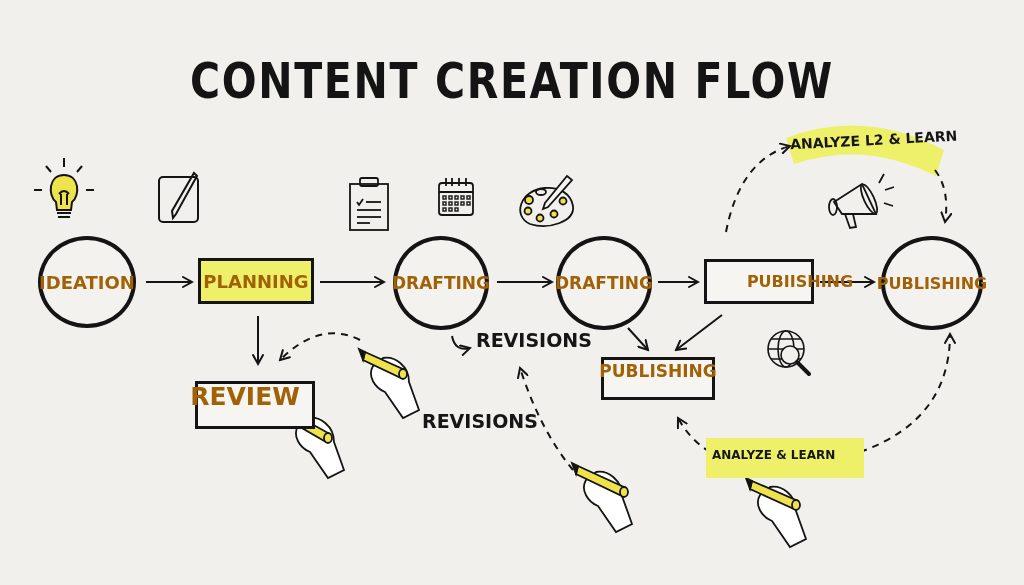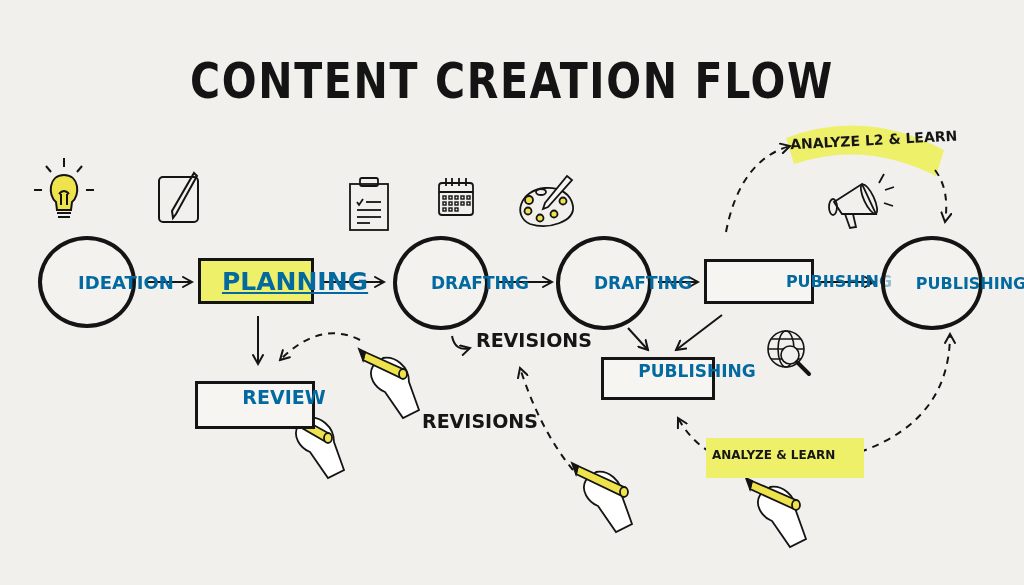--- a/index.html
+++ b/index.html
@@ -11,22 +11,22 @@
     }
     #canvas { position: absolute; left: 0; top: 0; width: 1024px; height: 585px; }
     .abs { position: absolute; }
     .title {
       position: absolute; left: 0; top: 52px; width: 1024px; text-align: center;
       font-family: "DejaVu Sans", sans-serif; font-weight: bold; font-size: 50px;
       letter-spacing: 2px; color: #141414; transform: scaleX(0.82); transform-origin: 512px 0;
     }
     .node-label {
       position: absolute; display: flex; align-items: center; justify-content: center;
-      font-family: "DejaVu Sans", sans-serif; font-weight: bold; color: #0369a1;
-      font-size: 19px; transform-origin: center; white-space: nowrap; margin-left: 39px;
+      font-family: "DejaVu Sans", sans-serif; font-weight: bold; color: #a16207;
+      font-size: 19px; transform-origin: center; white-space: nowrap;
     }
     .circle {
       position: absolute; border: 4px solid #141414; border-radius: 50%;
       box-sizing: border-box; background: rgba(245,244,240,0.6);
     }
     .box {
       position: absolute; border: 3px solid #141414; box-sizing: border-box;
       background: #f6f5f1;
     }
     .hl { background: #eef06a; }
@@ -176,36 +176,36 @@
     </g>
   </g>
 </svg>
 
 <div class="title">CONTENT CREATION FLOW</div>
 
 <div class="circle" style="left:38px;top:236px;width:98px;height:92px;"></div>
 <div class="node-label" style="left:38px;top:236px;width:98px;height:92px;font-size:18px;">IDEATION</div>
 
 <div class="box hl" style="left:198px;top:258px;width:116px;height:46px;"></div>
-<div class="node-label" style="left:198px;top:258px;width:116px;height:46px;font-size:25px;text-decoration:underline;">PLANNING</div>
+<div class="node-label" style="left:198px;top:258px;width:116px;height:46px;font-size:18px;">PLANNING</div>
 
 <div class="circle" style="left:393px;top:236px;width:96px;height:94px;"></div>
 <div class="node-label" style="left:393px;top:236px;width:96px;height:94px;font-size:17px;">DRAFTING</div>
 
 <div class="circle" style="left:556px;top:236px;width:96px;height:94px;"></div>
 <div class="node-label" style="left:556px;top:236px;width:96px;height:94px;font-size:17px;">DRAFTING</div>
 
 <div class="box" style="left:704px;top:259px;width:110px;height:45px;"></div>
 <div class="node-label" style="left:745px;top:259px;width:110px;height:45px;font-size:16px;">PUBIISHING</div>
 
 <div class="circle" style="left:881px;top:236px;width:102px;height:94px;"></div>
 <div class="node-label" style="left:881px;top:236px;width:102px;height:94px;font-size:16px;">PUBLISHING</div>
 
 <div class="box" style="left:195px;top:381px;width:120px;height:48px;"></div>
-<div class="node-label" style="left:195px;top:381px;width:100px;height:31px;font-size:19px;">REVIEW</div>
+<div class="node-label" style="left:195px;top:381px;width:100px;height:31px;font-size:25px;">REVIEW</div>
 
 <div class="box" style="left:601px;top:357px;width:114px;height:43px;"></div>
 <div class="node-label" style="left:601px;top:357px;width:114px;height:27px;font-size:17px;">PUBLISHING</div>
 
 <div class="tag" style="left:476px;top:329px;font-size:19px;">REVISIONS</div>
 <div class="tag" style="left:422px;top:410px;font-size:19px;">REVISIONS</div>
 
 <div class="tag" style="left:790px;top:132px;font-size:14px;transform:rotate(-3deg);">ANALYZE L2 &amp; LEARN</div>
 
 <div class="abs hl" style="left:706px;top:438px;width:158px;height:40px;"></div>

